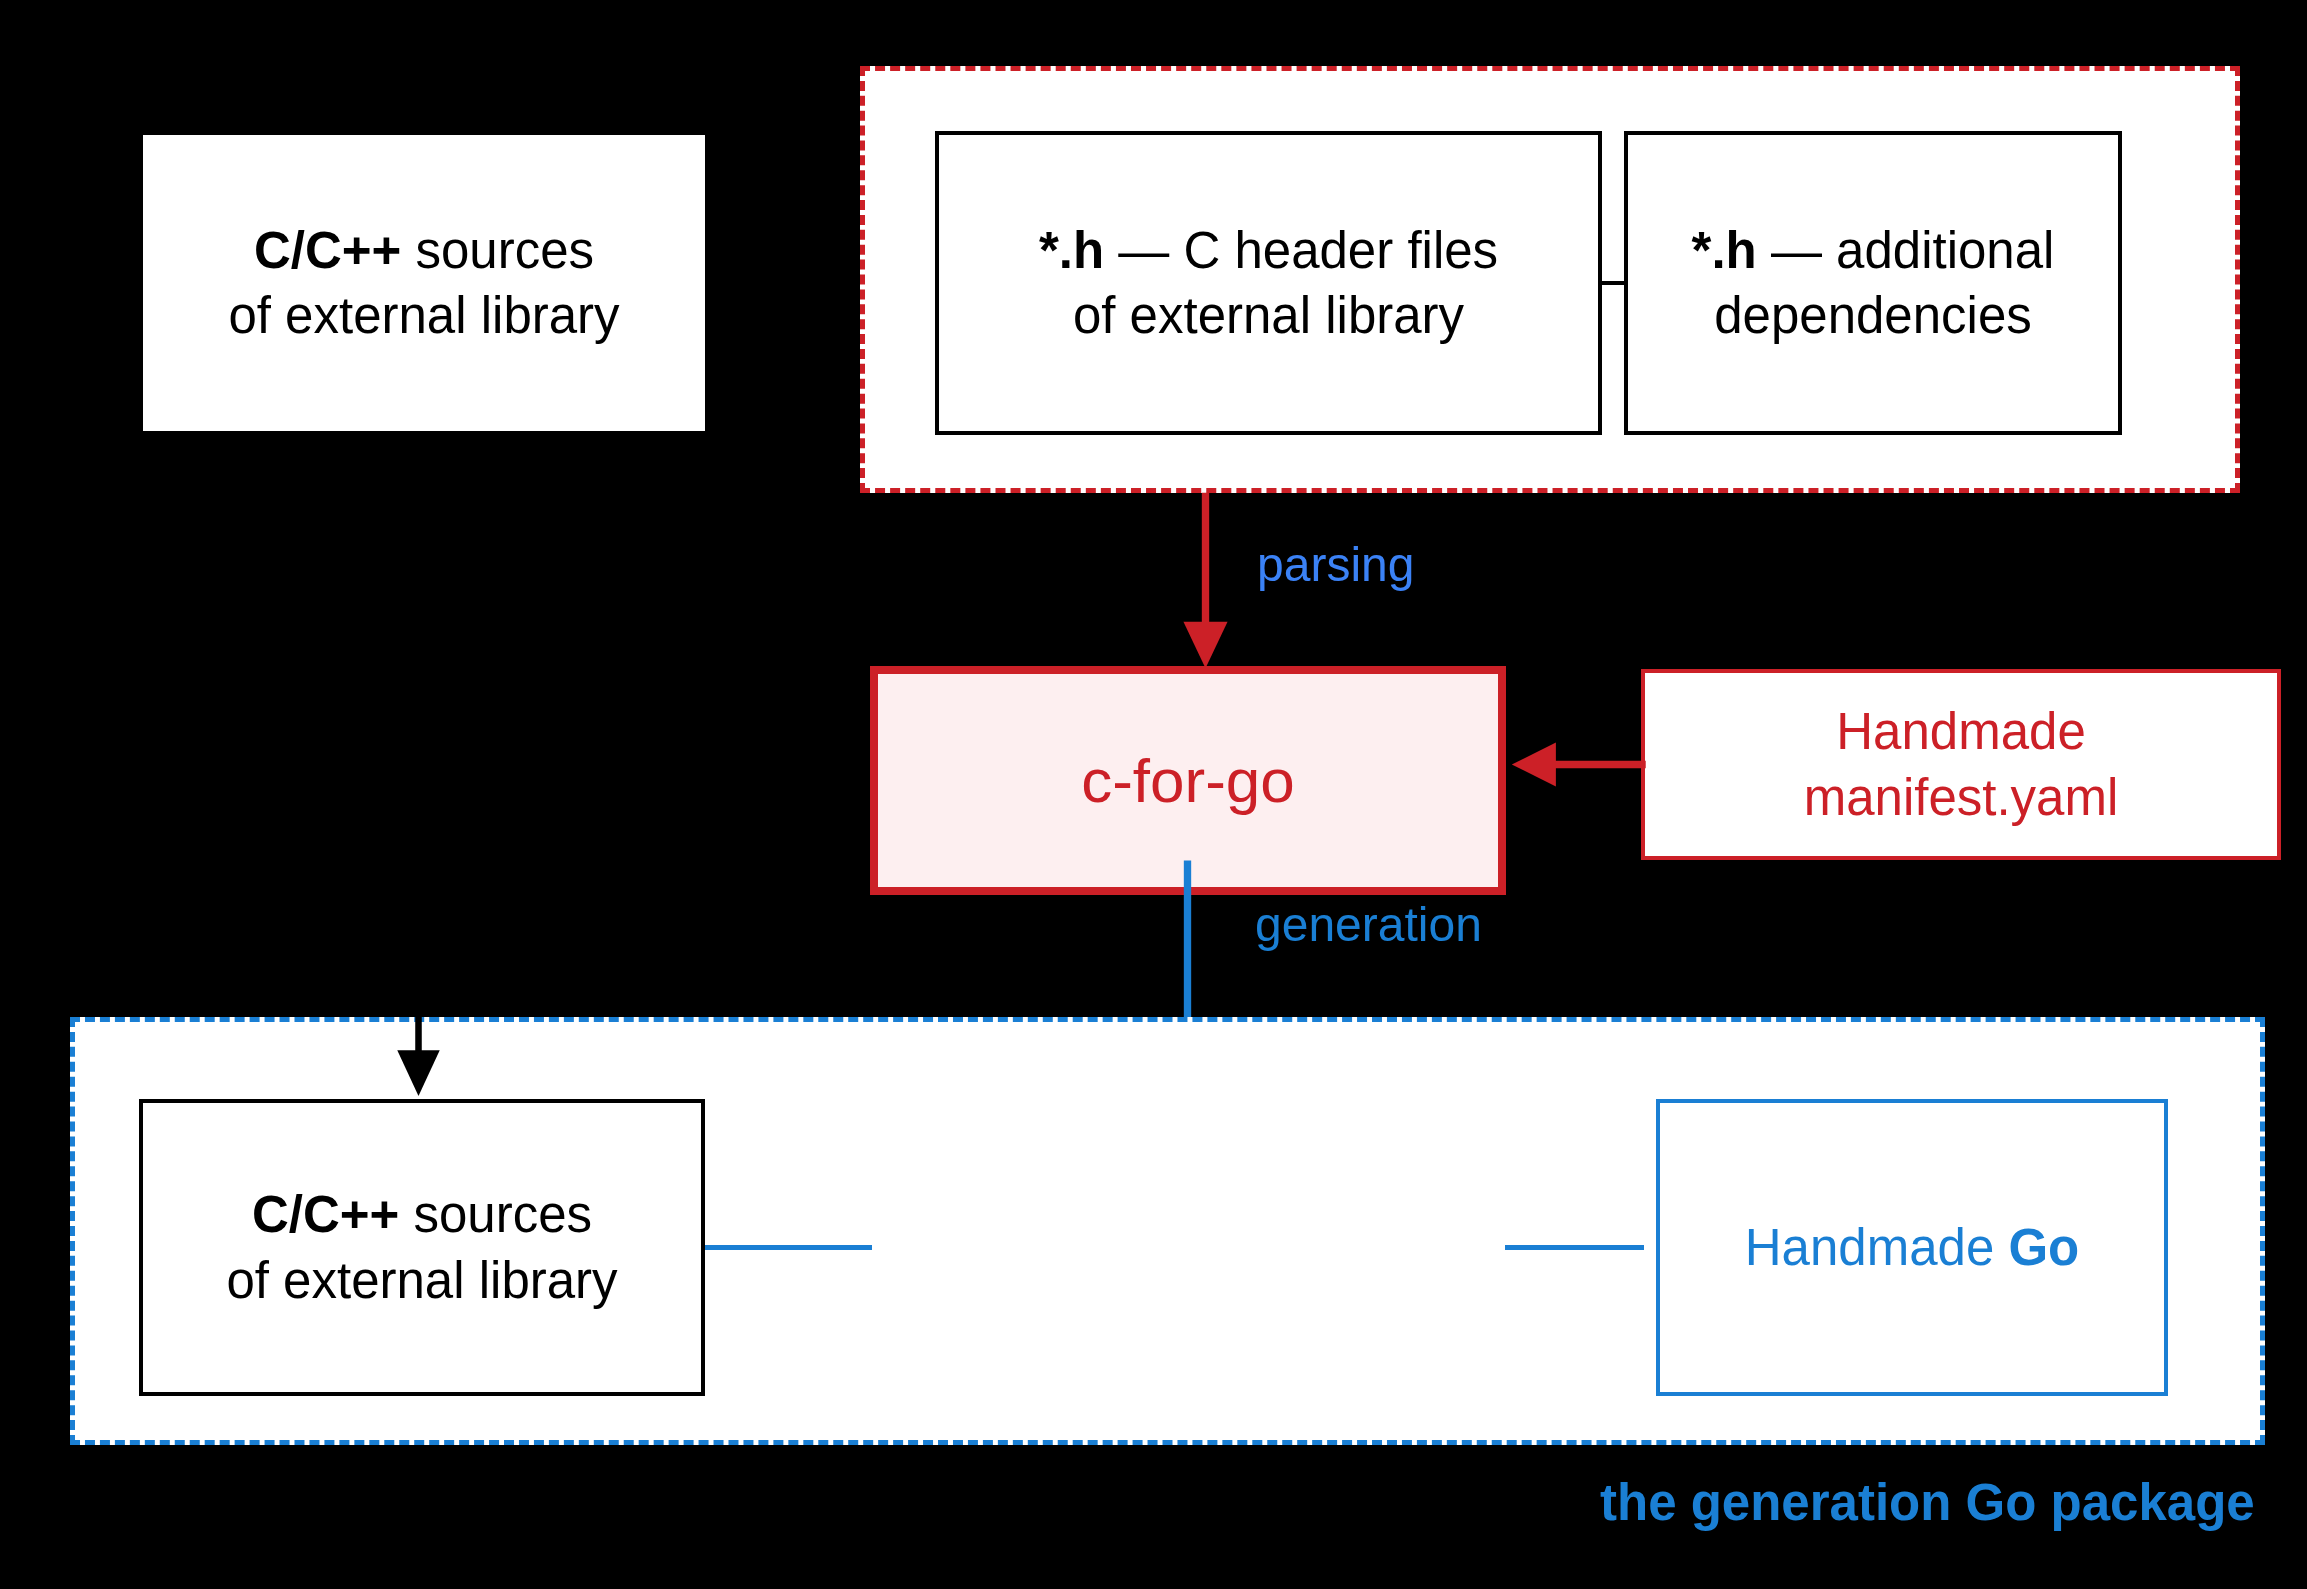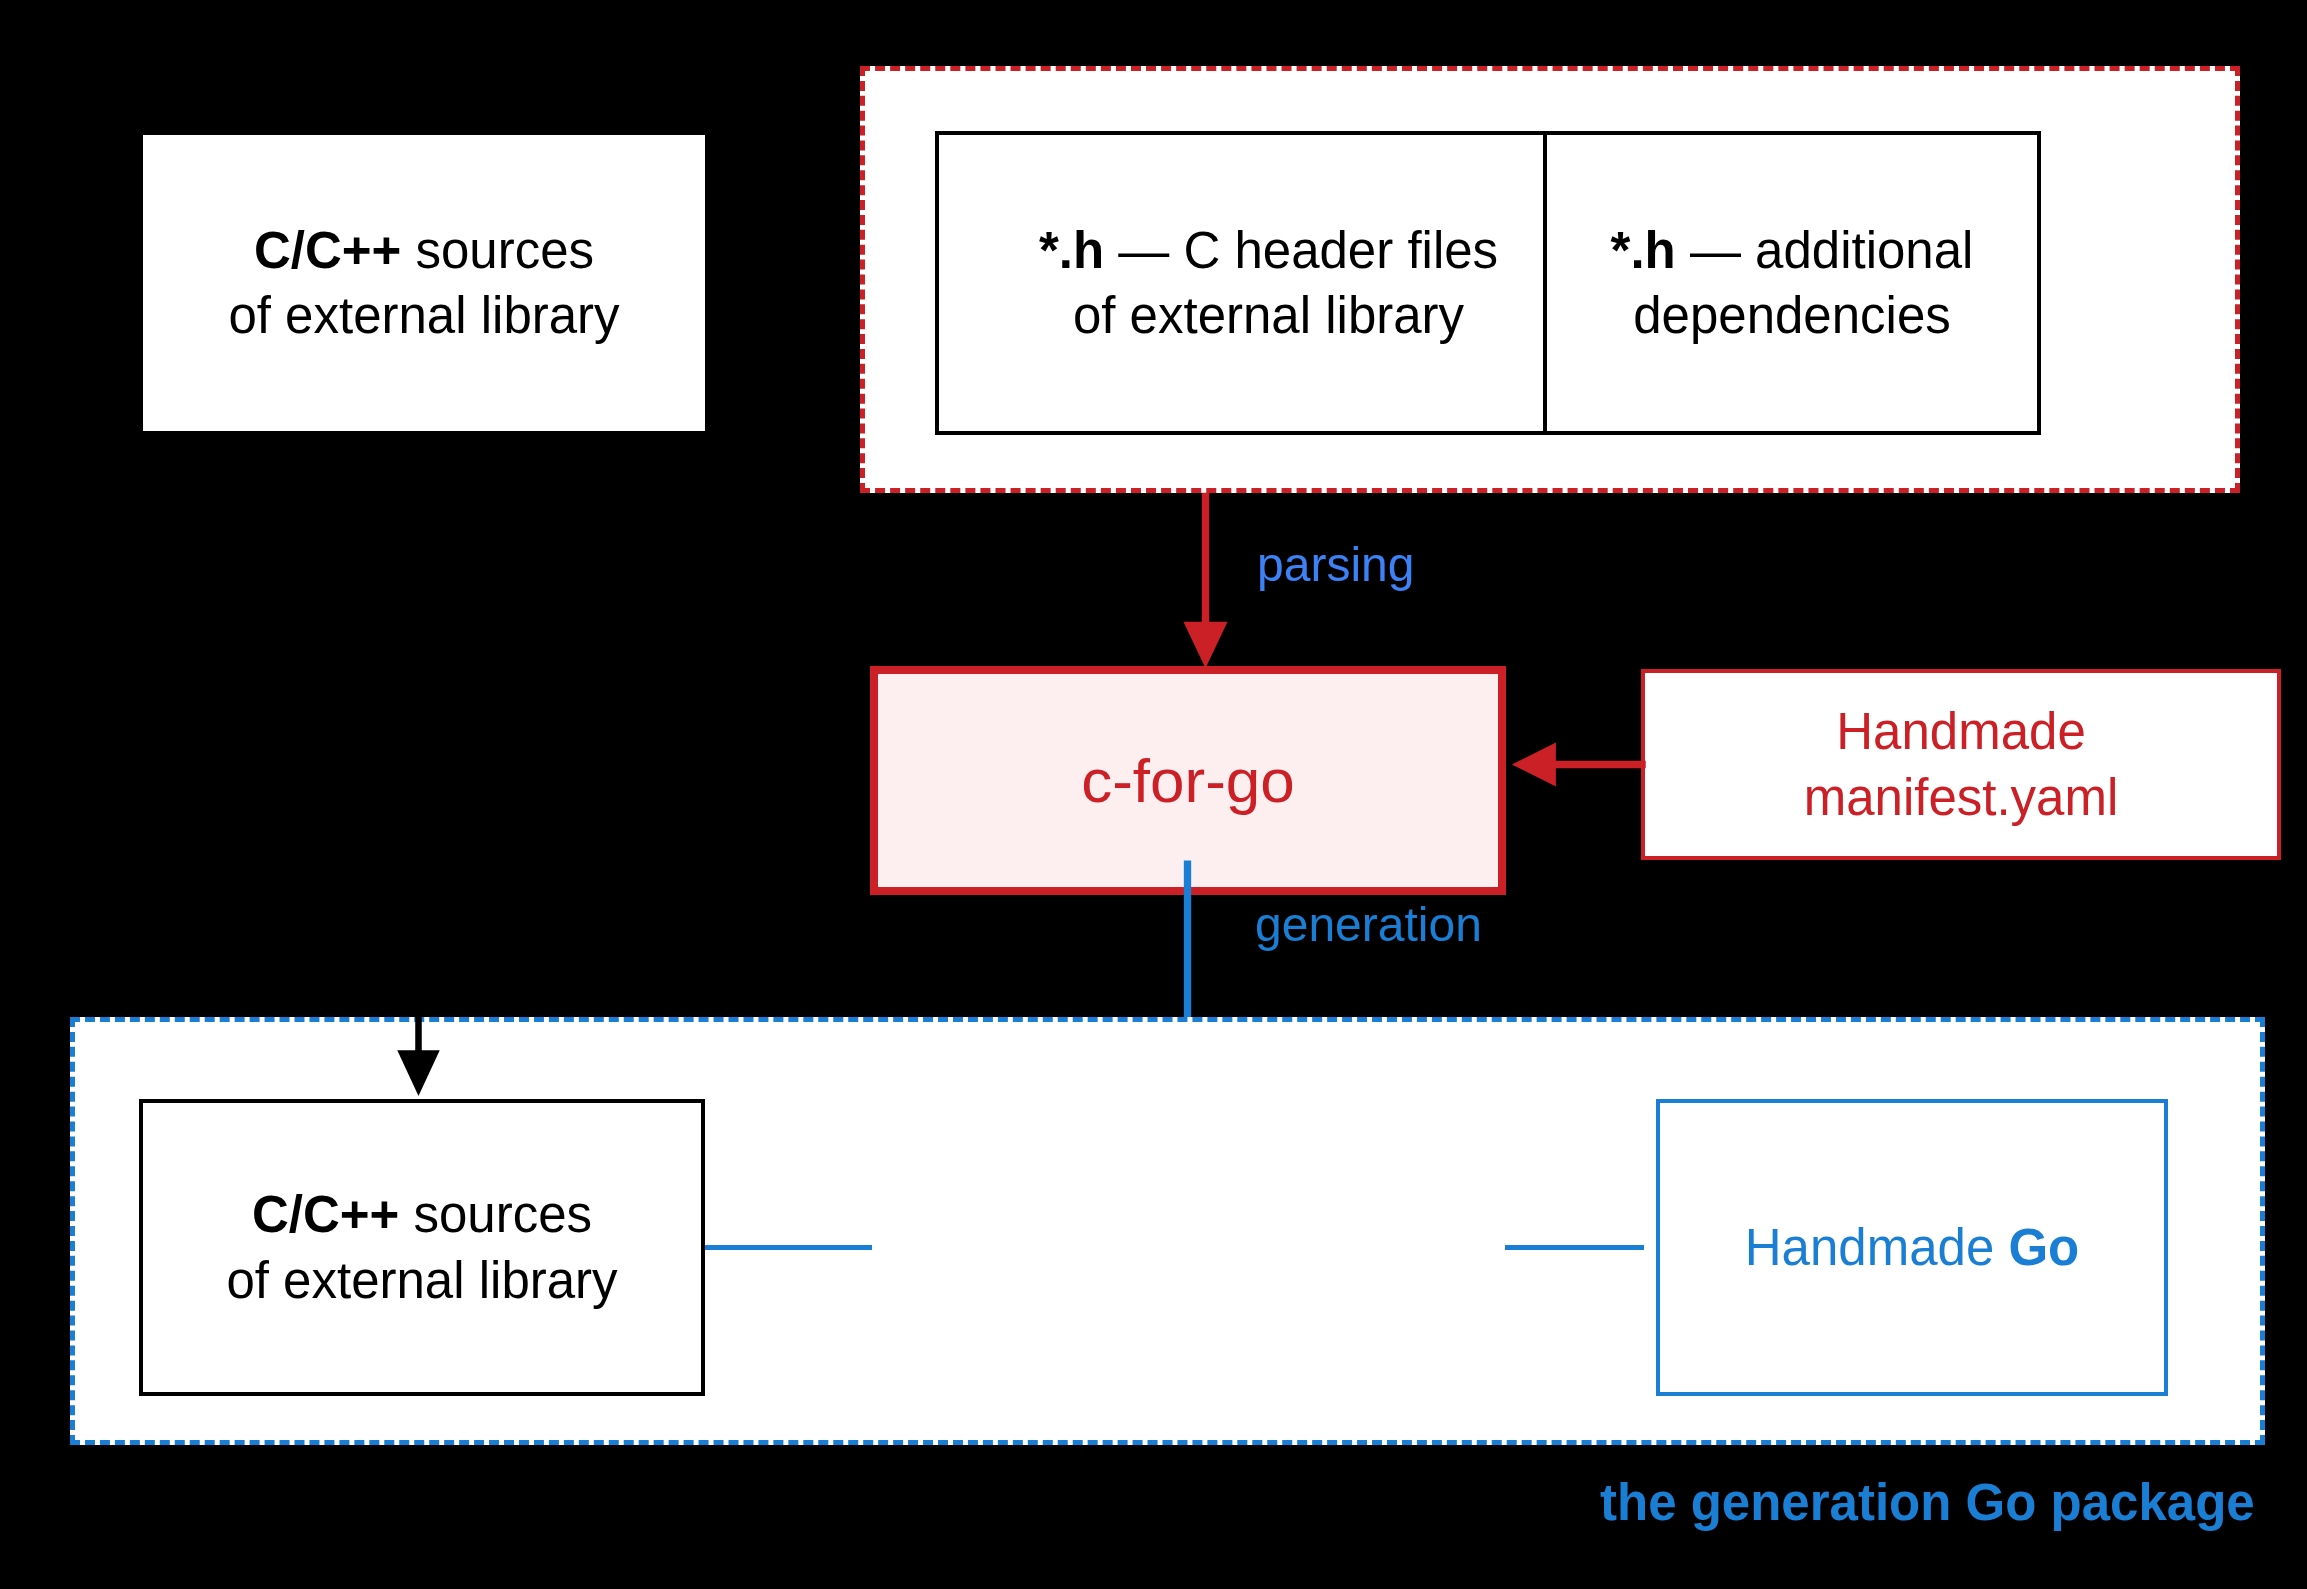--- a/index.html
+++ b/index.html
@@ -113,21 +113,21 @@
 
   <div class="box box-plain" style="left:935px; top:131px; width:667px; height:304px;">
     <div>
       <span class="txt">
         <span class="bold">*.h</span><span> — C header files</span>
       </span>
       <span class="txt">of external library</span>
     </div>
   </div>
 
-  <div class="box box-plain" style="left:1543px; top:131px; width:498px; height:304px;">
+  <div class="box box-plain" style="left:1624px; top:131px; width:498px; height:304px;">
     <div>
       <span class="txt">
         <span class="bold">*.h</span><span> — additional</span>
       </span>
       <span class="txt">dependencies</span>
     </div>
   </div>
 
   <svg class="arrow" width="49" height="185" style="left:1181px; top:492px;" viewBox="0 0 60 225">
     <line x1="30" y1="0" x2="30" y2="178" stroke="#cc2027" stroke-width="9"></line>

